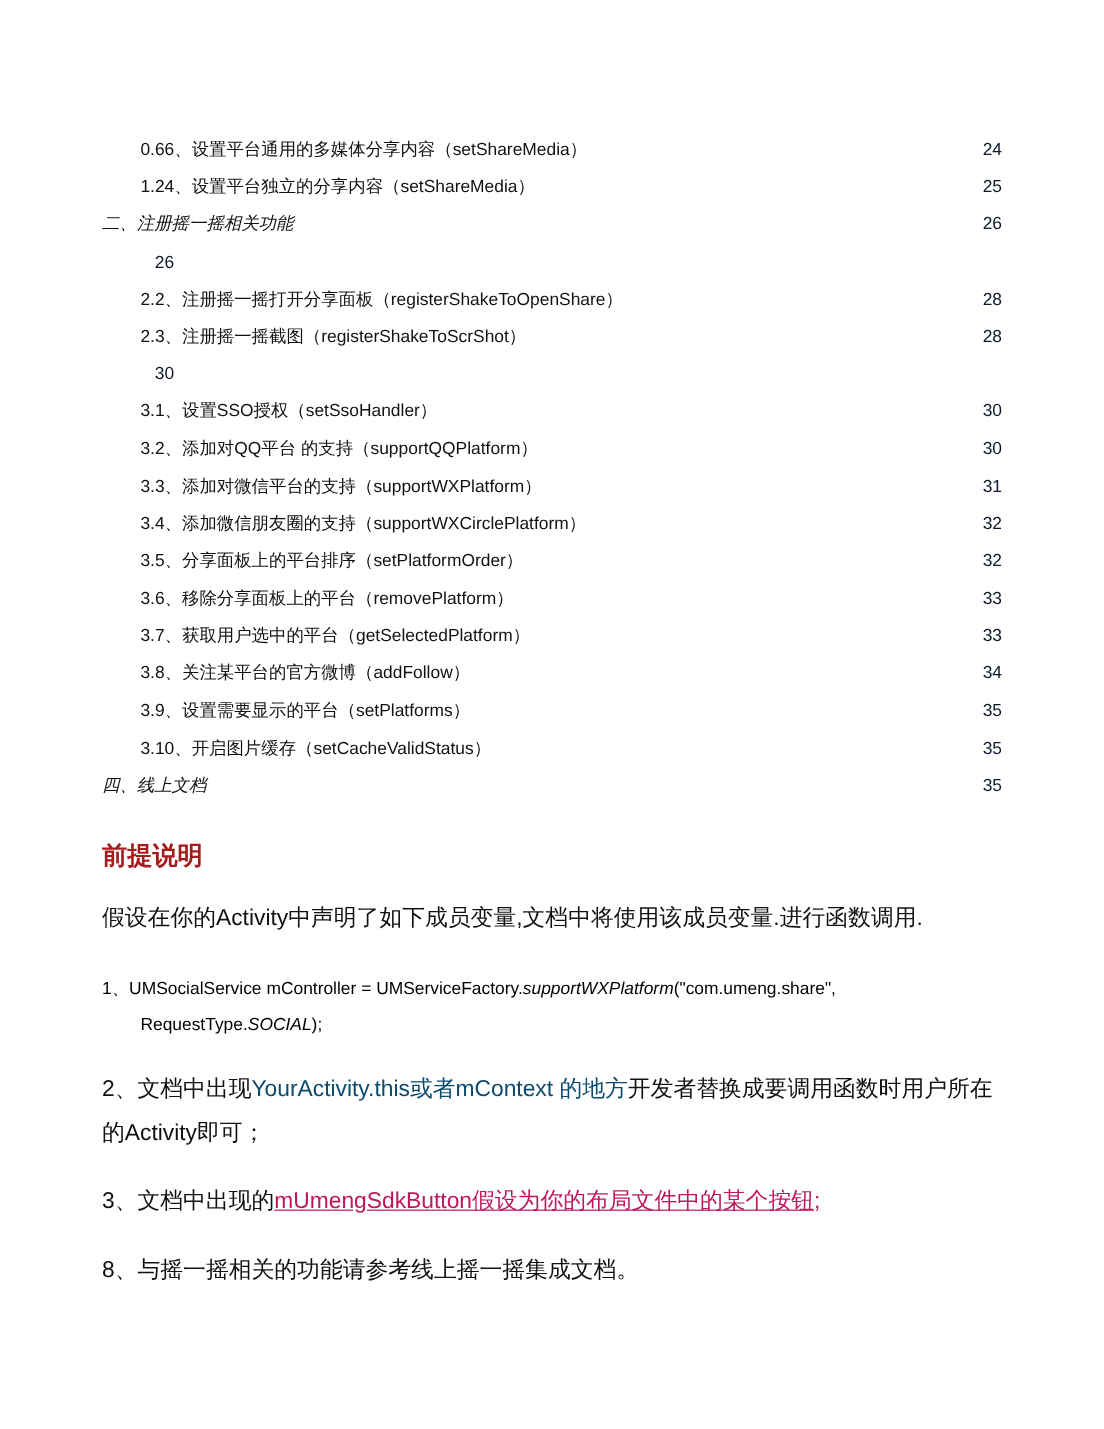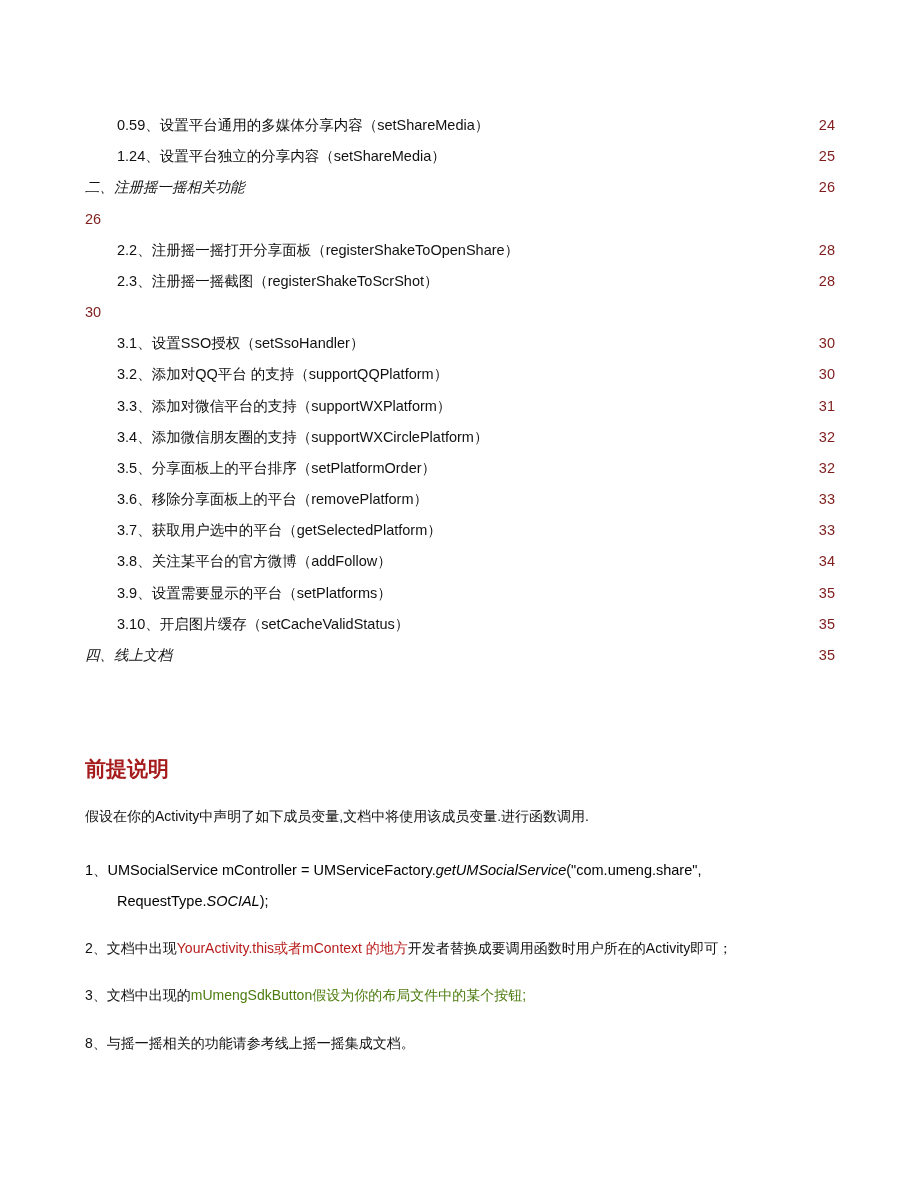--- a/index.html
+++ b/index.html
@@ -15,53 +15,53 @@
     }
     .toc-row {
       display: flex;
       justify-content: space-between;
       align-items: baseline;
       line-height: 2.15;
       font-size: 14.5px;
       color: #111;
     }
     .toc-row .label { white-space: pre; }
-    .toc-row .page-num { color: #7f1d1d; padding-right: 0; }
+    .toc-row .page-num { color: #0f172a; padding-right: 0; margin-left: 44px; }
     .indent-0 .label { padding-left: 0; font-style: italic; }
     .indent-1 .label { padding-left: 32px; }
     .prereq-heading {
-      margin-top: 84px;
+      margin-top: 28px;
       color: #a61b1b;
       font-size: 21px;
       font-weight: bold;
     }
     .para {
       margin-top: 20px;
-      font-size: 14px;
+      font-size: 19px;
       line-height: 1.95;
       color: #111;
     }
-    .para .blue { color: #b91c1c; }
-    .para .red  { color: #4d7c0f; }
+    .para .blue { color: #0c4a6e; }
+    .para .red  { color: #be185d; text-decoration: underline; }
     .code-line {
       margin-top: 26px;
       font-size: 14.5px;
       line-height: 1.95;
     }
     .code-indent { padding-left: 32px; display: inline-block; margin-top: 2px; }
     .ital { font-style: italic; }
   </style>
 </head>
 <body>
 
 <div class="page">
 
   <div>
     <div class="toc-row indent-1">
-      <span class="label">0.59、设置平台通用的多媒体分享内容（setShareMedia）</span>
+      <span class="label">0.66、设置平台通用的多媒体分享内容（setShareMedia）</span>
       <span class="page-num">24</span>
     </div>
     <div class="toc-row indent-1">
       <span class="label">1.24、设置平台独立的分享内容（setShareMedia）</span>
       <span class="page-num">25</span>
     </div>
     <div class="toc-row indent-0">
       <span class="label">二、注册摇一摇相关功能</span>
       <span class="page-num">26</span>
     </div>
@@ -123,21 +123,21 @@
       <span class="label">四、线上文档</span>
       <span class="page-num">35</span>
     </div>
   </div>
 
   <h2 class="prereq-heading">前提说明</h2>
 
   <p class="para">假设在你的Activity中声明了如下成员变量,文档中将使用该成员变量.进行函数调用.</p>
 
   <p class="code-line">
-    <span>1、UMSocialService </span><span class="blue">mController </span><span>= UMServiceFactory.</span><span class="ital">getUMSocialService</span><span>("com.umeng.share",</span><br>
+    <span>1、UMSocialService </span><span class="blue">mController </span><span>= UMServiceFactory.</span><span class="ital">supportWXPlatform</span><span>("com.umeng.share",</span><br>
     <span class="code-indent">
       <span>RequestType.</span><span class="blue ital">SOCIAL</span><span>);</span>
     </span>
   </p>
 
   <p class="para">
     <span>2、文档中出现</span><span class="blue">YourActivity.this或者mContext 的地方</span><span>开发者替换成要调用函数时用户所在的Activity即可；</span>
   </p>
 
   <p class="para">

